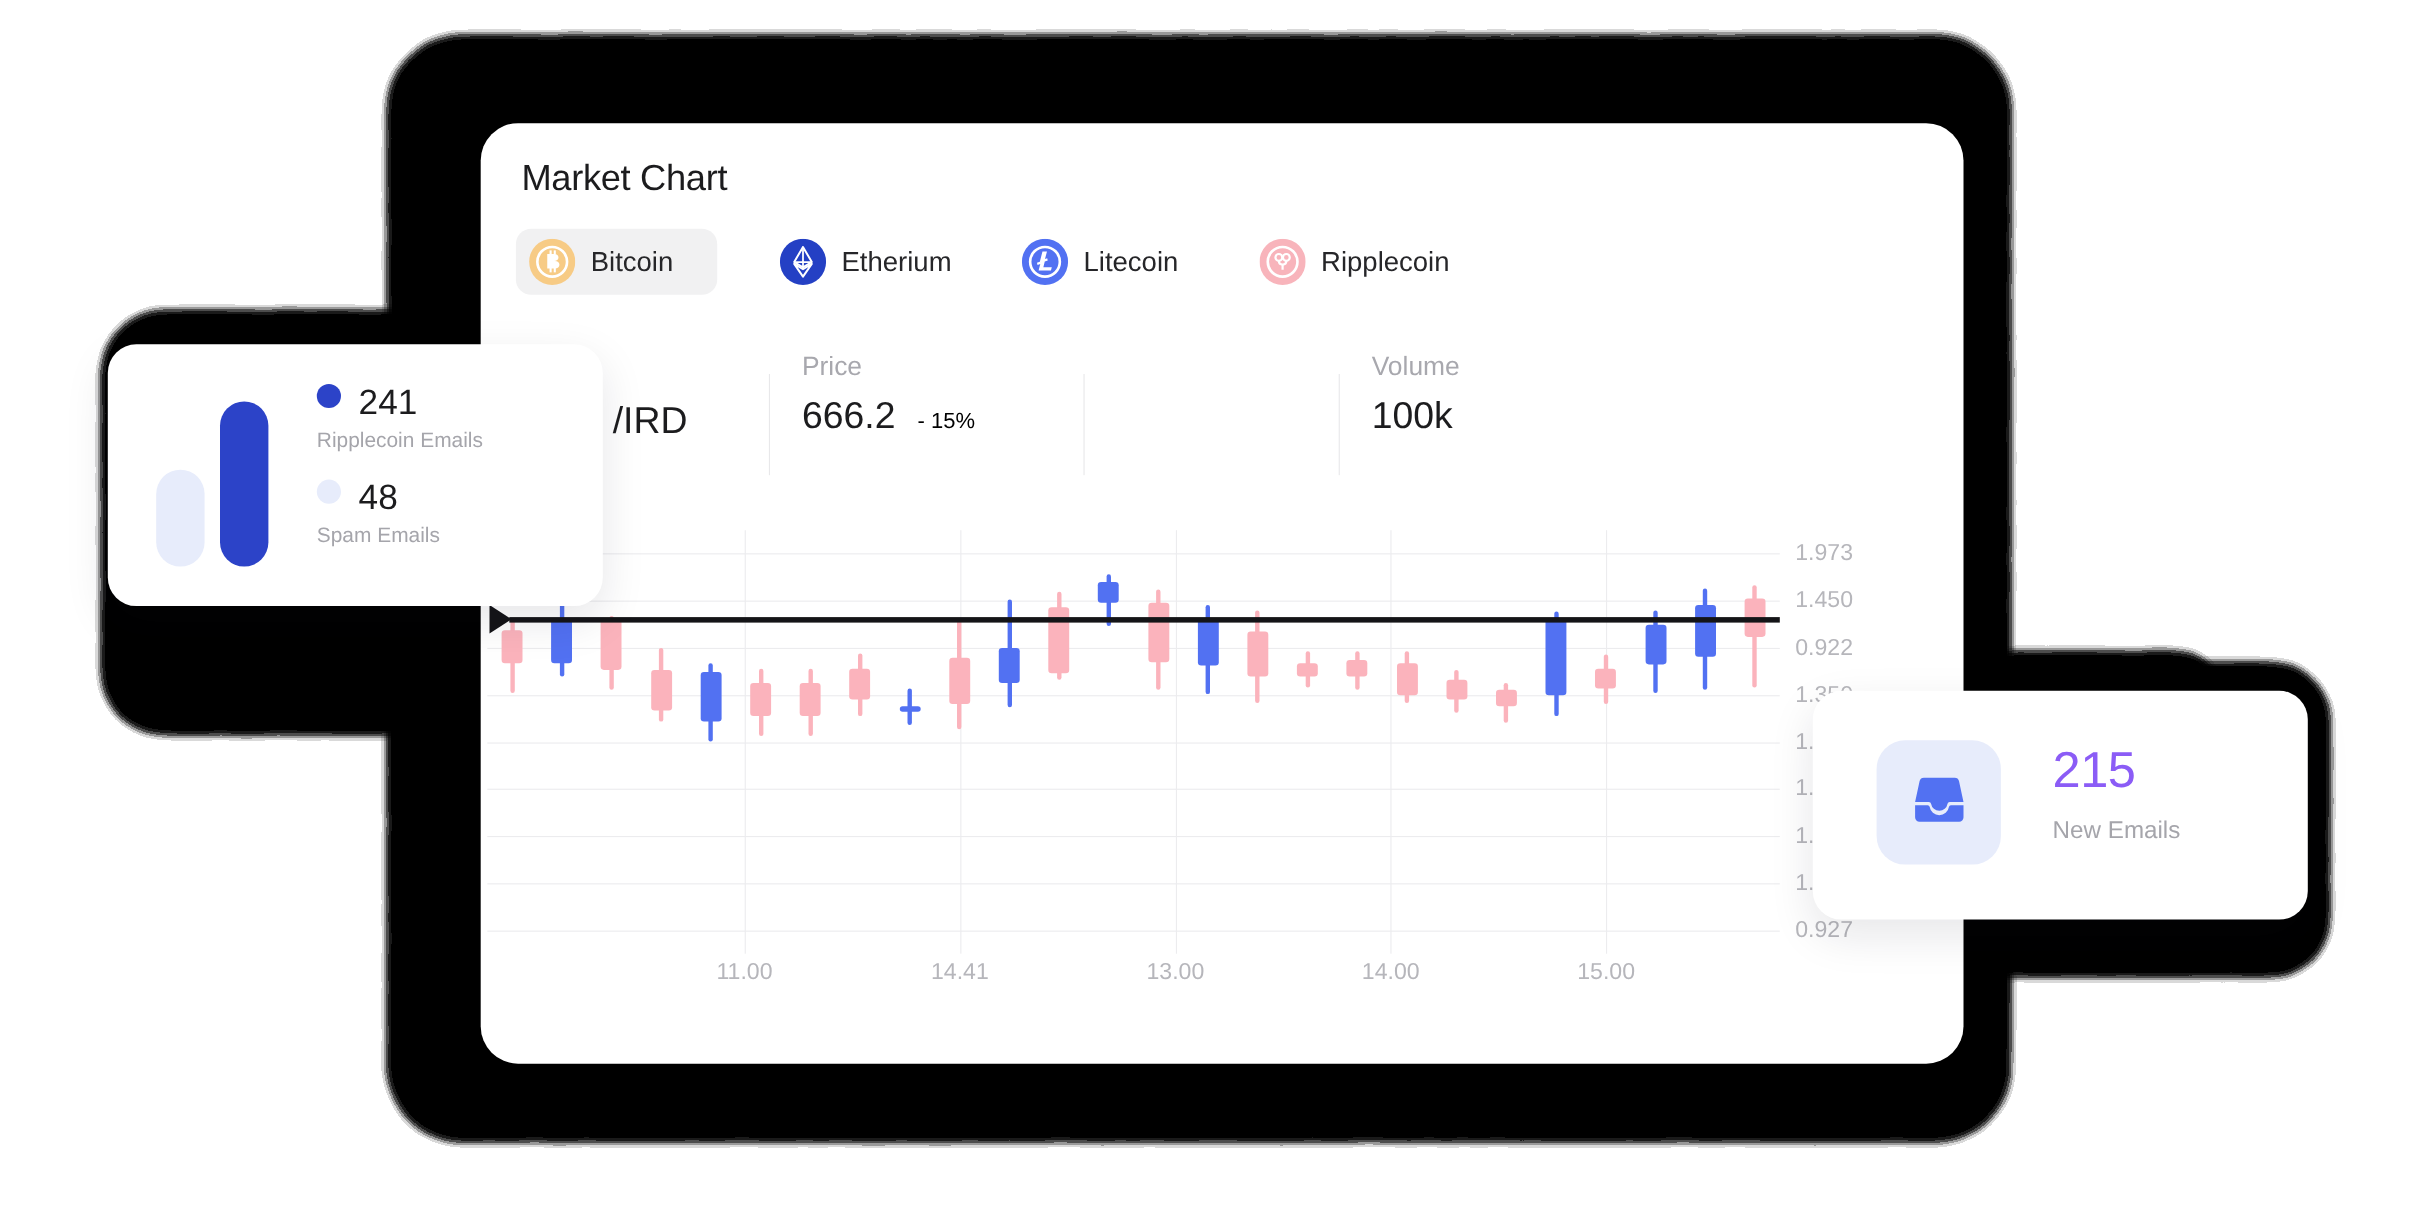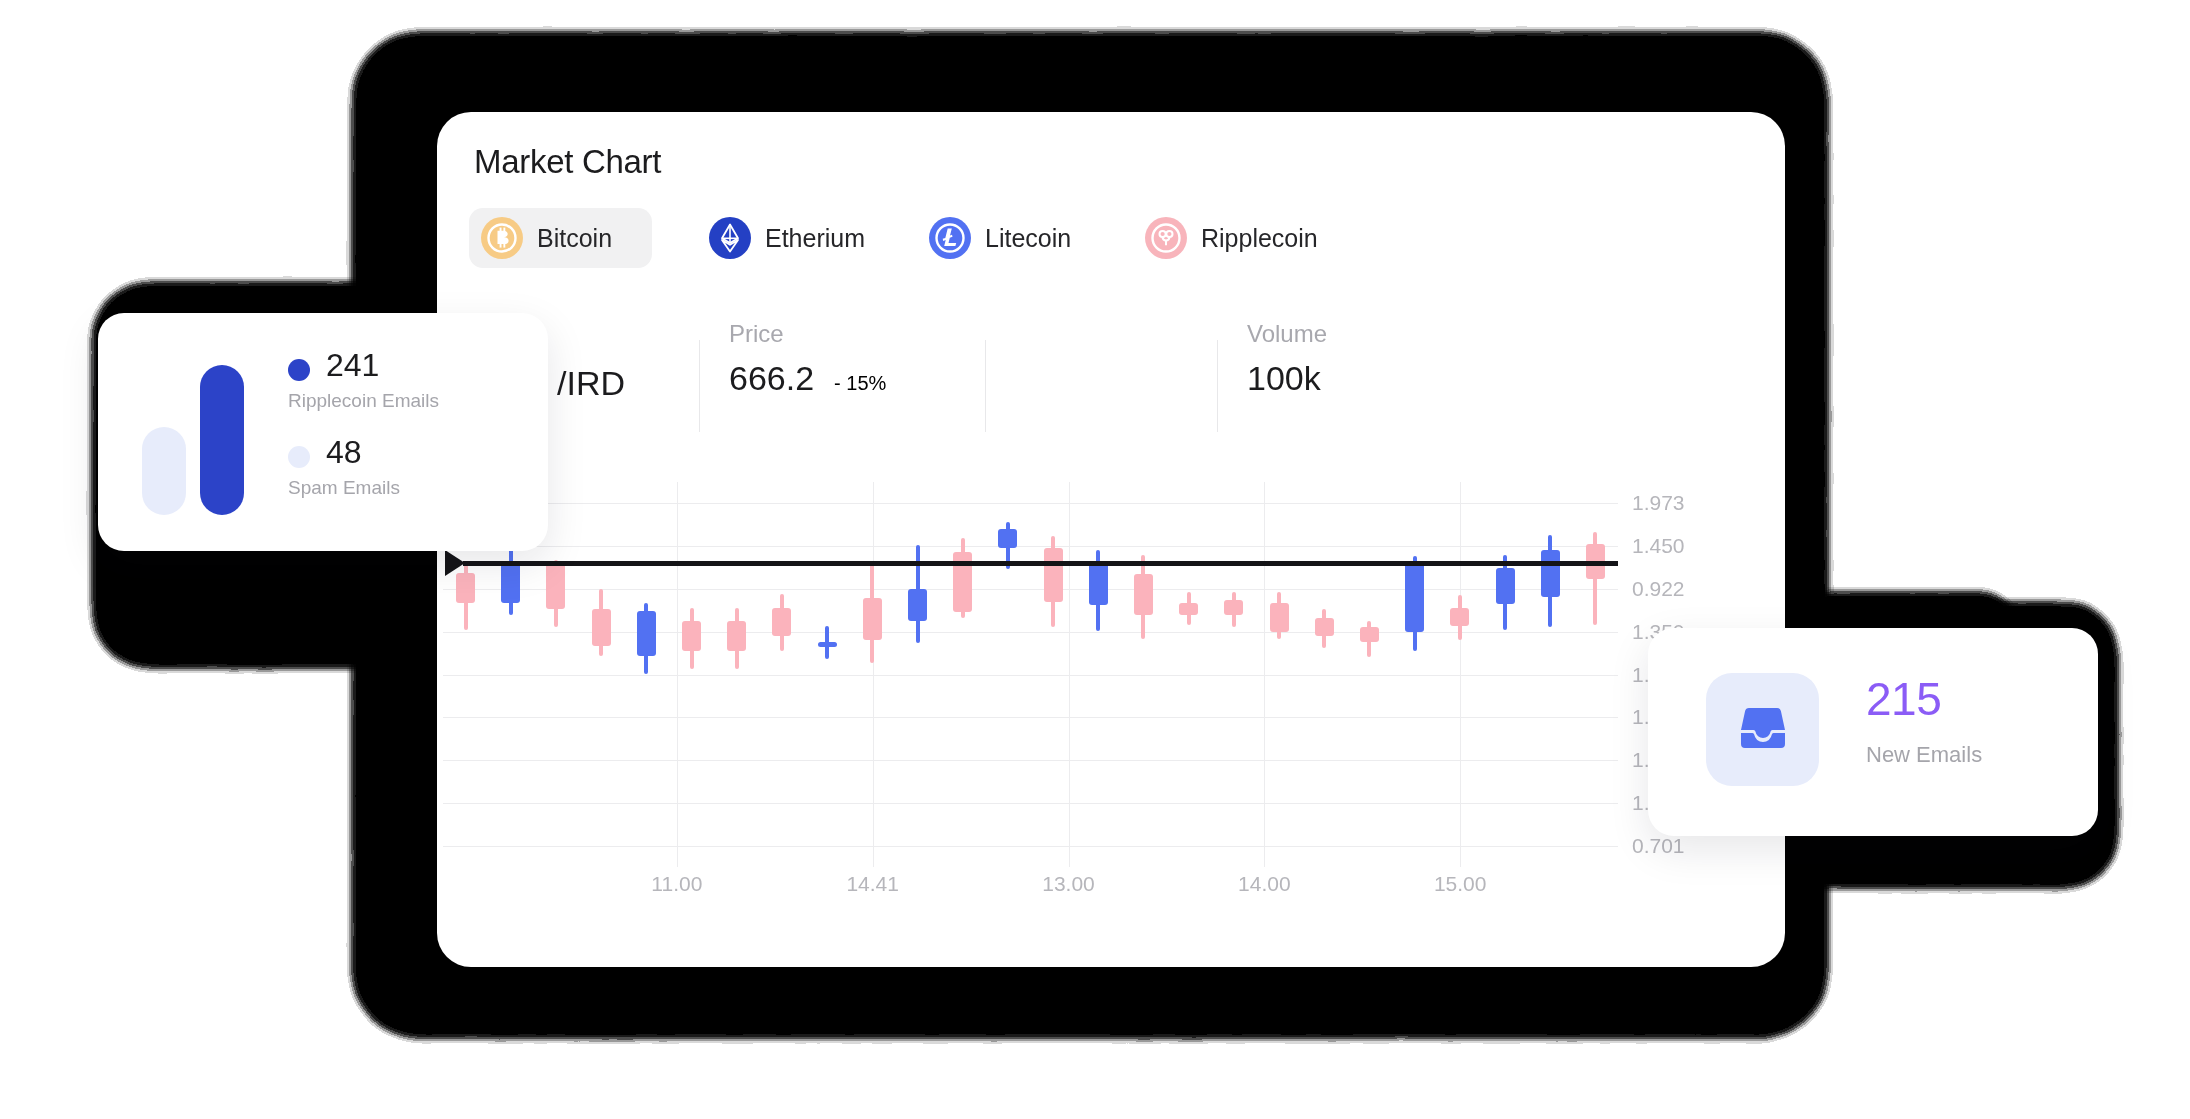--- a/index.html
+++ b/index.html
@@ -221,21 +221,21 @@
   }
   .bar { position: absolute; bottom: 0; border-radius: 24px; }
   .bar-a { left: 0;  width: 44px; height: 88px;  background: #e7ecfb; }
   .bar-b { left: 58px; width: 44px; height: 150px; background: #2c43c8; }
 
   .legend {
     position: absolute;
     left: 190px; top: 36px;
   }
   .legend-row { margin-bottom: 24px; }
-  .legend-top { display: flex; align-items: flex-end; gap: 16px; }
+  .legend-top { display: flex; align-items: flex-start; gap: 16px; }
   .dot { width: 22px; height: 22px; border-radius: 50%; flex: 0 0 22px; }
   .dot-promo { background: #2c43c8; }
   .dot-spam  { background: #e7ecfb; }
   .legend-num {
     font-size: 32px;
     color: #1c1c1e;
     line-height: 1;
   }
   .legend-sub {
     font-size: 19px;
@@ -509,21 +509,21 @@
         </div>
       <div class="y-axis" id="yaxis">
           <div class="y-tick" style="top: 19.3889px;">1.973</div>
           <div class="y-tick" style="top: 62.1667px;">1.450</div>
           <div class="y-tick" style="top: 104.944px;">0.922</div>
           <div class="y-tick" style="top: 147.722px;">1.350</div>
           <div class="y-tick" style="top: 190.5px;">1.300</div>
           <div class="y-tick" style="top: 233.278px;">1.250</div>
           <div class="y-tick" style="top: 276.056px;">1.200</div>
           <div class="y-tick" style="top: 318.833px;">1.150</div>
-          <div class="y-tick" style="top: 361.611px;">0.701</div>
+          <div class="y-tick" style="top: 361.611px;">0.927</div>
         </div>
       <div class="x-axis" id="xaxis">
           <div class="x-tick" style="left: 233.833px;">11.00</div>
           <div class="x-tick" style="left: 429.667px;">14.41</div>
           <div class="x-tick" style="left: 625.5px;">13.00</div>
           <div class="x-tick" style="left: 821.333px;">14.00</div>
           <div class="x-tick" style="left: 1017.17px;">15.00</div>
         </div>
     </div>
 

